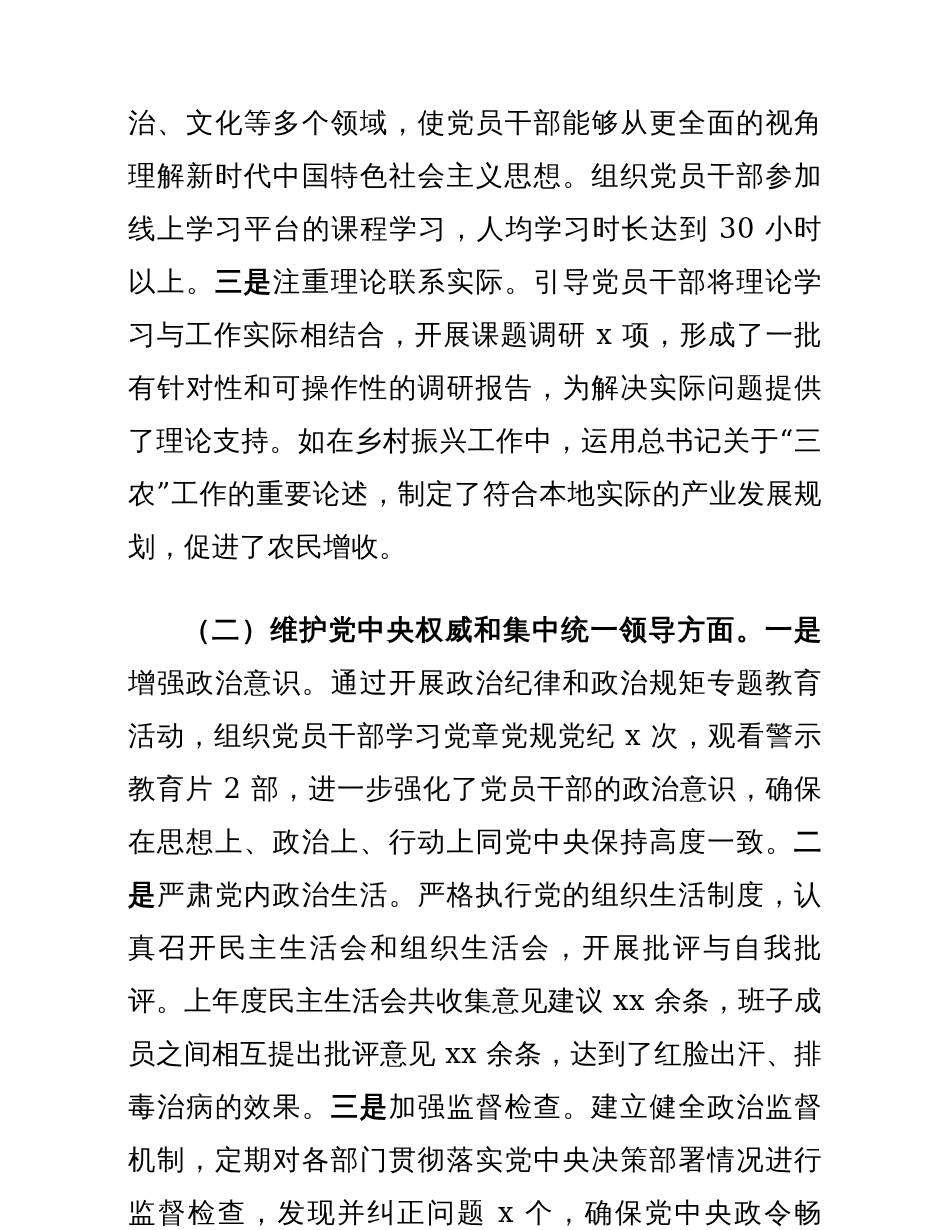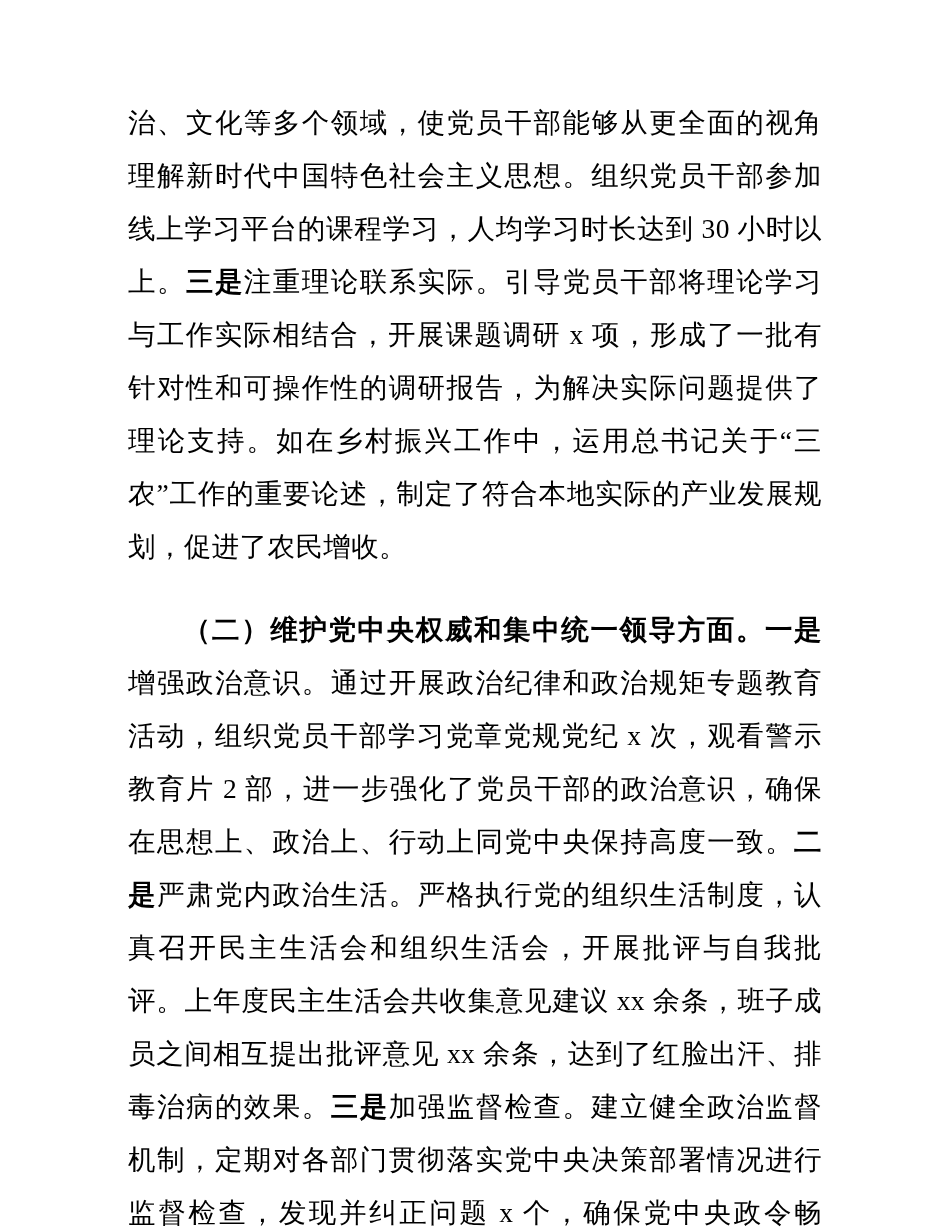--- a/index.html
+++ b/index.html
@@ -24,21 +24,20 @@
   .doc-body {
     font-size: 27.5px;
     line-height: 53px;
     text-align: justify;
     text-justify: inter-ideograph;
     letter-spacing: 0.4px;
   }
   p.para {
     margin: 0;
     padding: 0;
-    font-family: Liberation Serif, serif;
   }
   p.para + p.para {
     margin-top: 30px;
   }
   .indent {
     text-indent: 2em;
   }
   .bold {
     font-weight: bold;
   }

